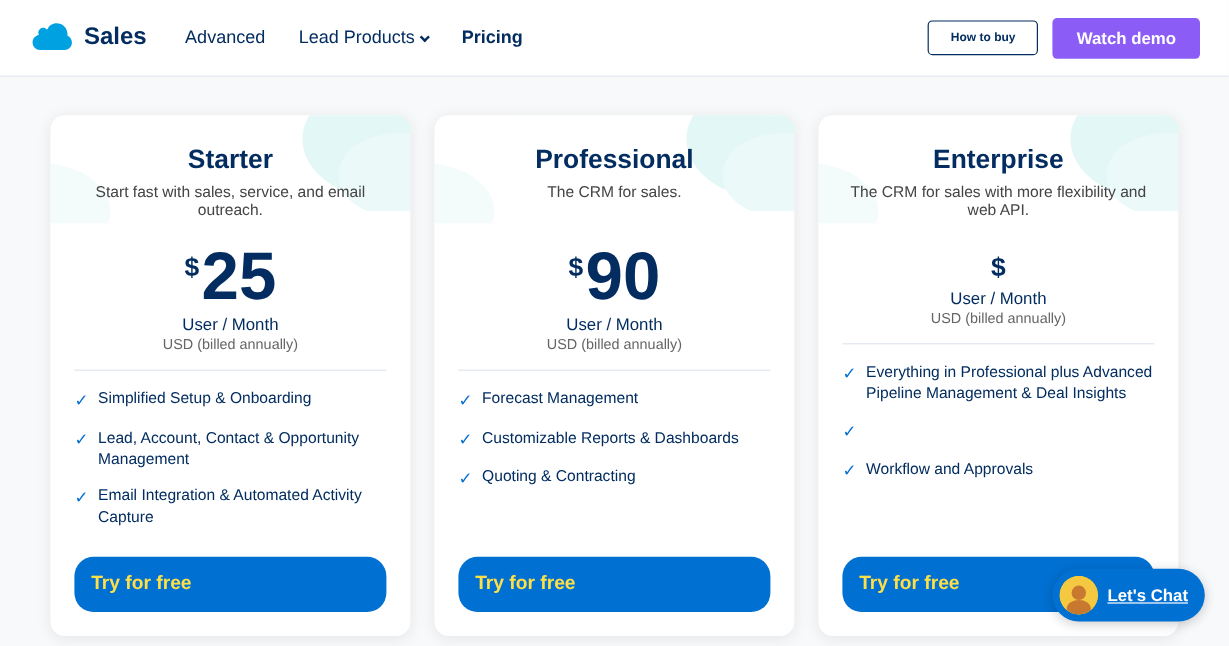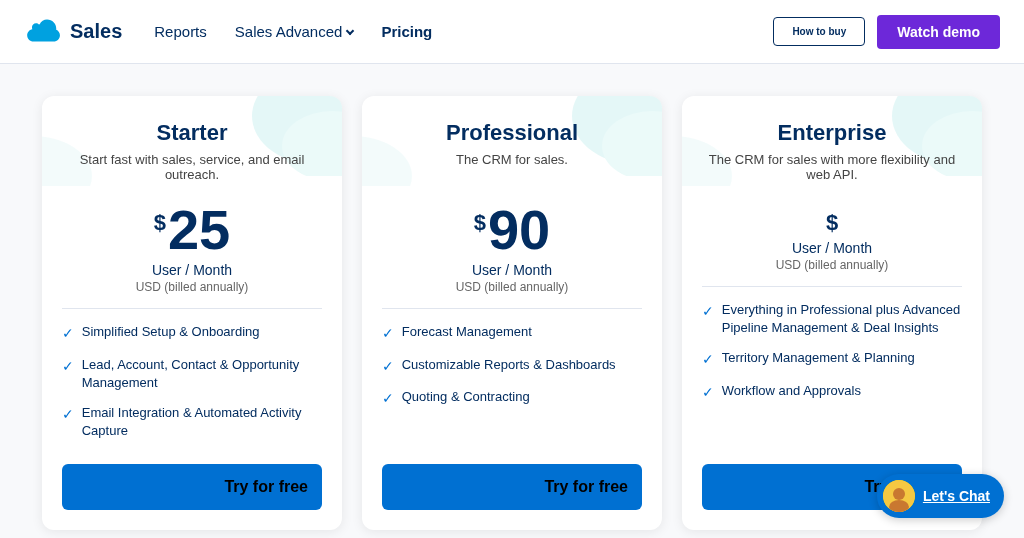--- a/index.html
+++ b/index.html
@@ -53,21 +53,21 @@
       border: 1.5px solid #032d60;
       background: transparent;
       color: #032d60;
       padding: 8px 18px;
       border-radius: 4px;
       font-size: 10px;
       font-weight: 600;
       cursor: pointer;
     }
     .btn-primary {
-      background: #6d28d9;
+      background: #8b5cf6;
       border: none;
       color: #fff;
       padding: 9px 20px;
       border-radius: 4px;
       font-size: 14px;
       font-weight: 600;
       cursor: pointer;
     }
 
     
@@ -186,28 +186,28 @@
       margin-top: 1px;
       flex-shrink: 0;
     }
     .card-footer {
       padding: 0 20px 20px;
     }
     .btn-try {
       display: block;
       width: 100%;
       background: #0070d2;
-      color: #000000;
+      color: #fde047;
       border: none;
       padding: 14px;
-      border-radius: 6px;
+      border-radius: 16px;
       font-size: 16px;
       font-weight: 600;
       cursor: pointer;
-      text-align: right;
+      text-align: left;
     }
 
     
     .chat-bubble {
       position: fixed;
       bottom: 20px;
       right: 20px;
       background: #0070d2;
       color: #ffffff;
       border-radius: 30px;
@@ -247,23 +247,23 @@
 <body>
 
 <nav>
   <div class="nav-logo">
     <svg class="nav-logo-cloud" viewBox="0 0 50 38" fill="none" xmlns="http://www.w3.org/2000/svg">
       <path d="M20.5 8.5C22.2 4.5 26.2 2 30.5 2C37.5 2 43 7.5 43 14.5C43 15 43 15.5 42.9 16C45.8 17.2 48 20 48 23.5C48 28.2 44.2 32 39.5 32H12C7.3 32 3.5 28.2 3.5 23.5C3.5 19.3 6.5 15.8 10.5 15.1C10.2 14.3 10 13.4 10 12.5C10 9.5 12.5 7 15.5 7C17.1 7 18.5 7.7 19.5 8.8L20.5 8.5Z" fill="#00A1E0"></path>
     </svg>
     <span class="nav-logo-text">Sales</span>
   </div>
   <div class="nav-links">
-    <span class="nav-link">Reports</span>
+    <span class="nav-link">Advanced</span>
     <span class="nav-link" style="display:flex;align-items:center;gap:5px;">
-      <span>Sales Advanced</span>
+      <span>Lead Products</span>
       <span class="chevron"></span>
     </span>
     <span class="nav-link active">Pricing</span>
   </div>
   <div class="nav-actions">
     <button class="btn-outline">How to buy</button>
     <button class="btn-primary">Watch demo</button>
   </div>
 </nav>
 
@@ -370,21 +370,20 @@
         <div class="price-billing">USD (billed annually)</div>
       </div>
       <hr class="card-divider">
       <div class="card-features">
         <div class="feature-item">
           <span class="check-icon">✓</span>
           <span>Everything in Professional plus Advanced Pipeline Management &amp; Deal Insights</span>
         </div>
         <div class="feature-item">
           <span class="check-icon">✓</span>
-          <span>Territory Management &amp; Planning</span>
         </div>
         <div class="feature-item">
           <span class="check-icon">✓</span>
           <span>Workflow and Approvals</span>
         </div>
       </div>
       <div class="card-footer">
         <button class="btn-try">Try for free</button>
       </div>
     </div>

